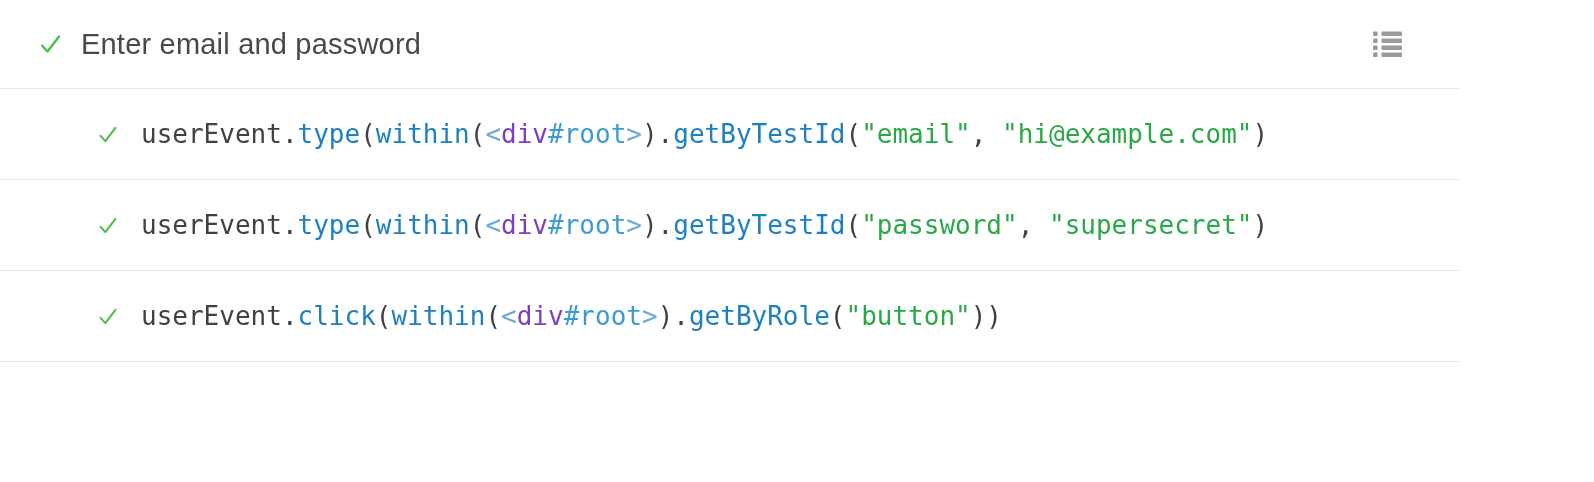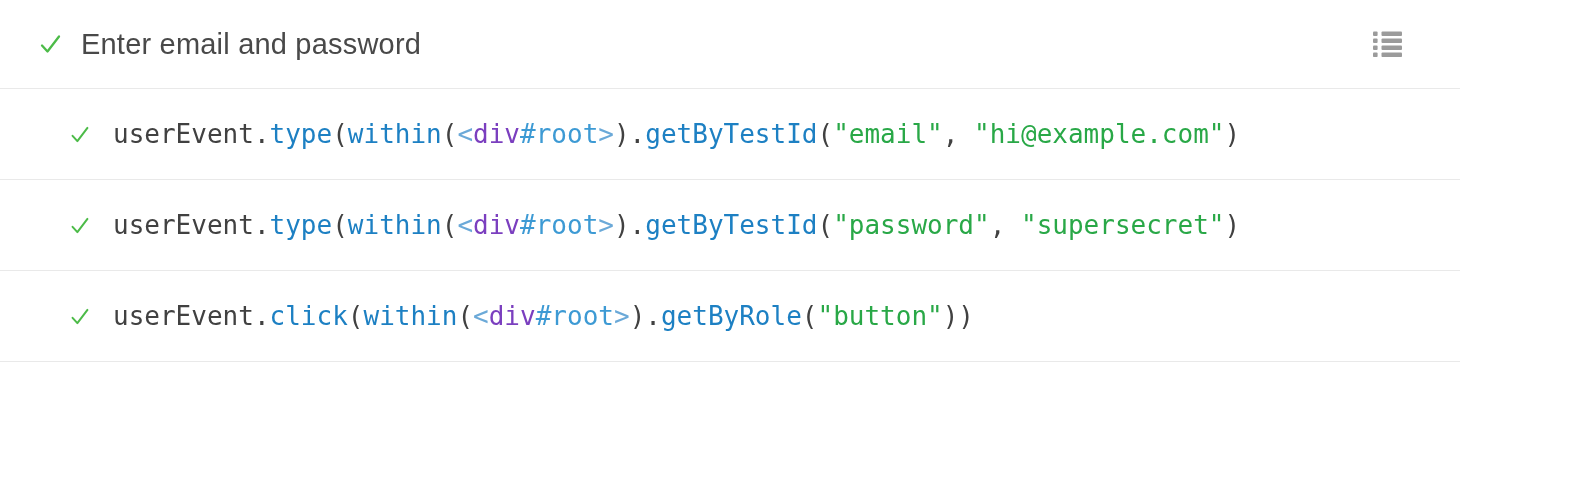--- a/index.html
+++ b/index.html
@@ -34,21 +34,21 @@
     background: var(--bg);
     cursor: pointer;
   }
   .row.group-header {
     height: 89px;
     padding-left: 37px;
     padding-right: 58px;
   }
   .row.step {
     height: 91px;
-    padding-left: 68px;
+    padding-left: 96px;
     padding-right: 58px;
   }
   .check {
     flex: 0 0 auto;
     display: inline-flex;
   }
   .group-header .check svg { width: 27px; height: 24px; }
   .step .check svg { width: 24px; height: 21px; }
   .group-label {
     margin-left: 17px;

